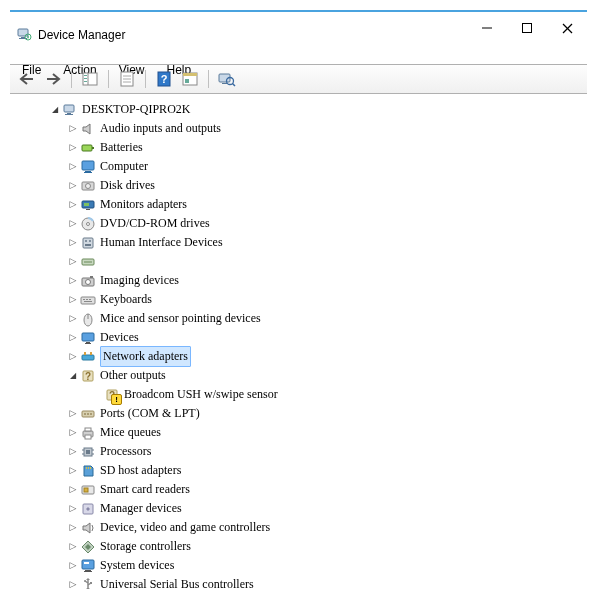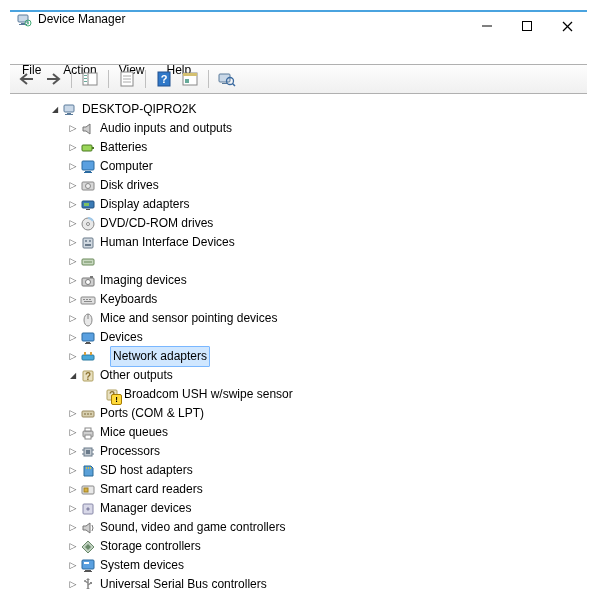--- a/index.html
+++ b/index.html
@@ -14,21 +14,21 @@
     height: 589px;
     overflow: hidden;
   }
   .window {
     border-top: 2px solid #4aa3df;
     margin: 10px;
     background: #fff;
   }
   .titlebar {
     display: flex;
-    align-items: flex-start;
+    align-items: flex-end;
     height: 30px;
     padding: 0 0 0 6px;
   }
   .titlebar .app-icon {
     width: 16px; height: 16px;
     margin-right: 6px;
     display: inline-flex;
     align-items: center;
     justify-content: center;
   }
@@ -98,27 +98,26 @@
     display: inline-block;
   }
   .dev-icon {
     width: 16px; height: 16px;
     margin-right: 4px;
     display: inline-flex;
     align-items: center;
     justify-content: center;
     flex-shrink: 0;
   }
-  .node-label { font-size: 12px; }
+  .node-label { font-size: 12px; font-family: Liberation Serif, serif; }
   .selected .node-label {
     background: #d0e7ff;
     border: 1px solid #7ab7ff;
     padding: 0 2px;
     border-radius: 1px;
-    margin-left: 10px;
   }
   svg { display: block; }
   .warn-overlay {
     position: relative;
   }
   .warn-overlay::after {
     content: "!";
     position: absolute;
     bottom: -2px; right: -2px;
     width: 9px; height: 9px;
@@ -290,21 +289,21 @@
       <div class="tree-row">
         <span class="indent" style="width: 56px;"></span>
         <span class="expander">▷</span>
         <span class="dev-icon">
           <svg width="16" height="16">
             <rect x="2" y="4" width="12" height="7" rx="1" fill="#3a7ab5" stroke="#205080"></rect>
             <rect x="4" y="6" width="5" height="3" fill="#7fc060"></rect>
             <rect x="6" y="12" width="4" height="1" fill="#555"></rect>
           </svg>
         </span>
-        <span class="node-label">Display adapters</span>
+        <span class="node-label">Monitors adapters</span>
       </div>
       <div class="tree-row">
         <span class="indent" style="width: 56px;"></span>
         <span class="expander">▷</span>
         <span class="dev-icon">
           <svg width="16" height="16">
             <circle cx="8" cy="8" r="6" fill="#e8e8e8" stroke="#888"></circle>
             <circle cx="8" cy="8" r="1.5" fill="#fff" stroke="#888"></circle>
             <path d="M8 2 A6 6 0 0 1 13 5" fill="none" stroke="#a0c8e8" stroke-width="2"></path>
           </svg>
@@ -494,21 +493,21 @@
       </div>
       <div class="tree-row">
         <span class="indent" style="width: 56px;"></span>
         <span class="expander">▷</span>
         <span class="dev-icon">
           <svg width="16" height="16">
             <path d="M3 6 L6 6 L10 3 L10 13 L6 10 L3 10 Z" fill="#d0d0d0" stroke="#777"></path>
             <path d="M12 5 Q14 8 12 11" fill="none" stroke="#777"></path>
           </svg>
         </span>
-        <span class="node-label">Sound, video and game controllers</span>
+        <span class="node-label">Device, video and game controllers</span>
       </div>
       <div class="tree-row">
         <span class="indent" style="width: 56px;"></span>
         <span class="expander">▷</span>
         <span class="dev-icon">
           <svg width="16" height="16">
             <path d="M8 2 L14 8 L8 14 L2 8 Z" fill="#c0d0c0" stroke="#6a8a6a"></path>
             <path d="M8 5 L11 8 L8 11 L5 8 Z" fill="#6a8a6a"></path>
           </svg>
         </span>

